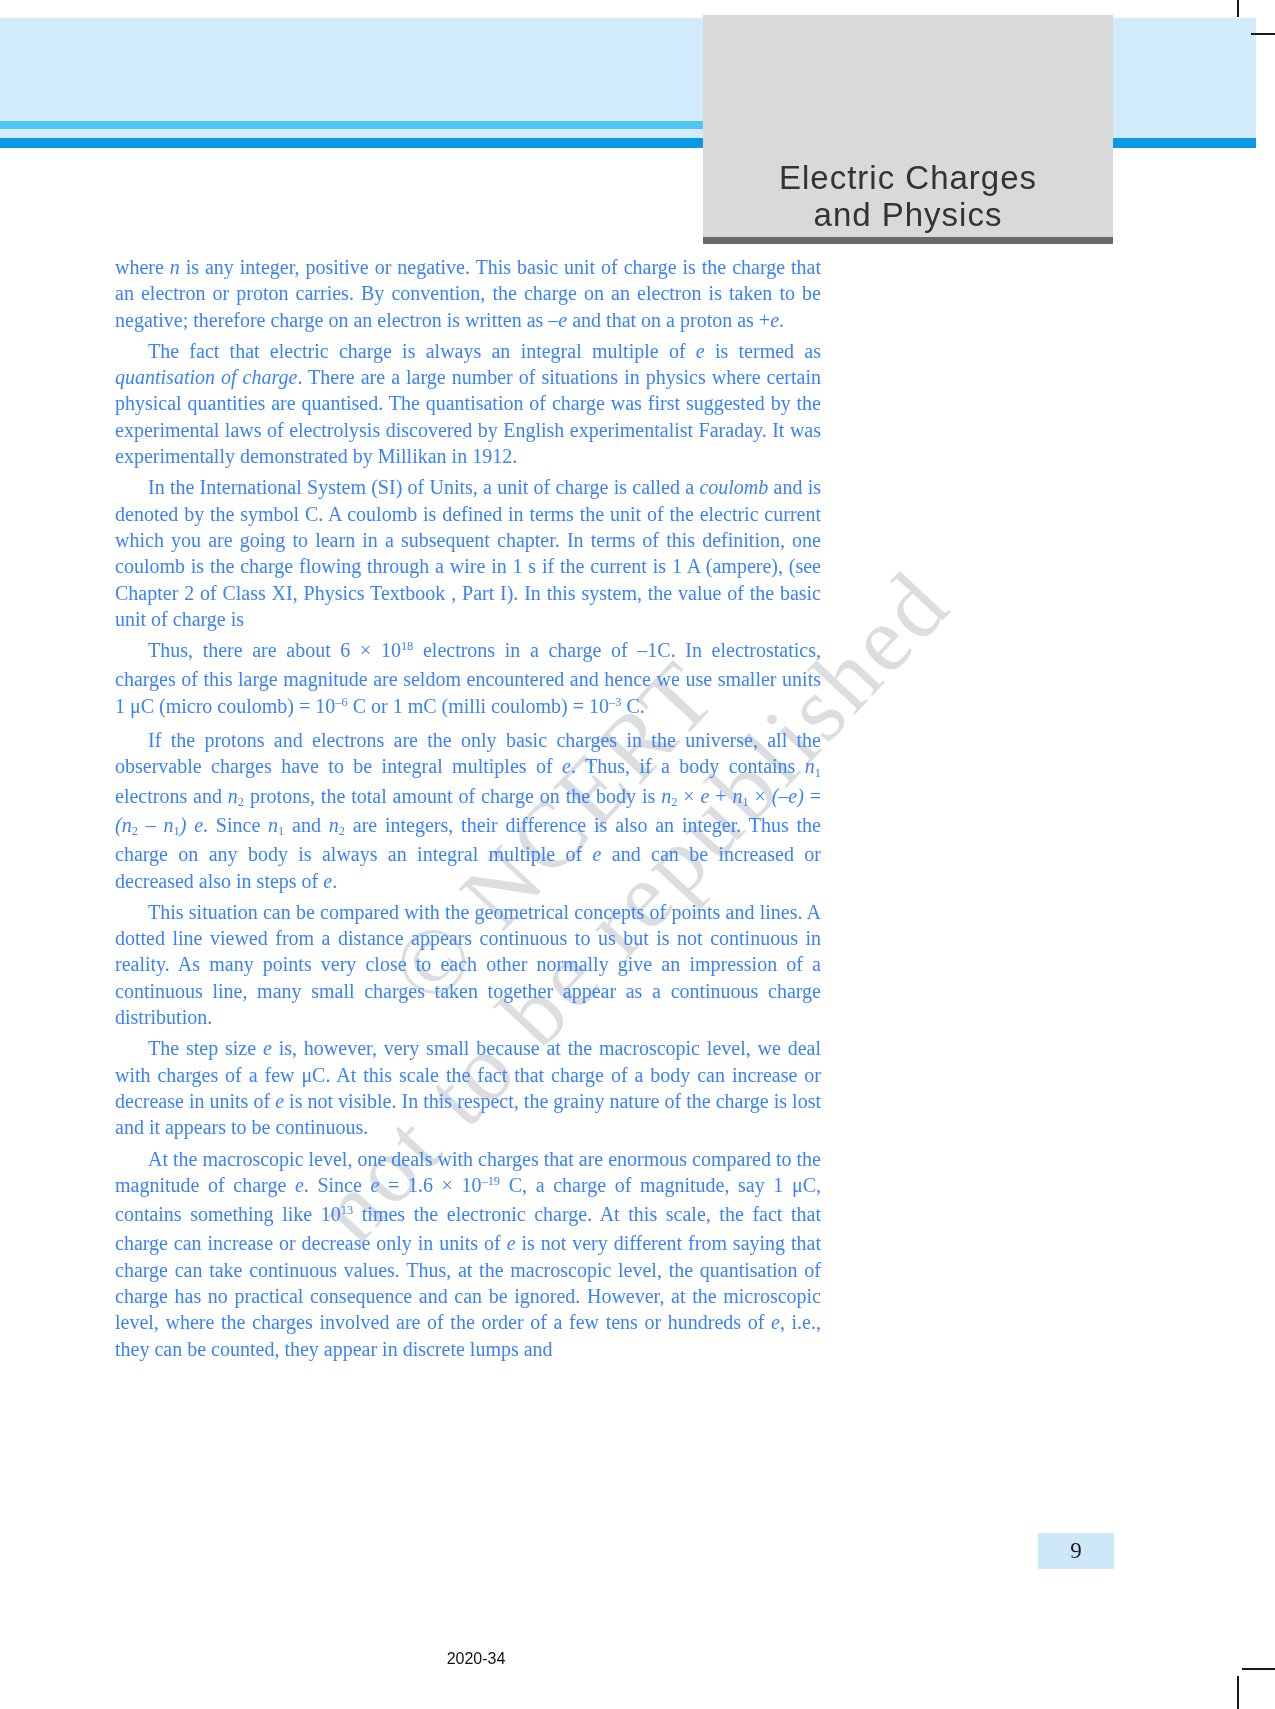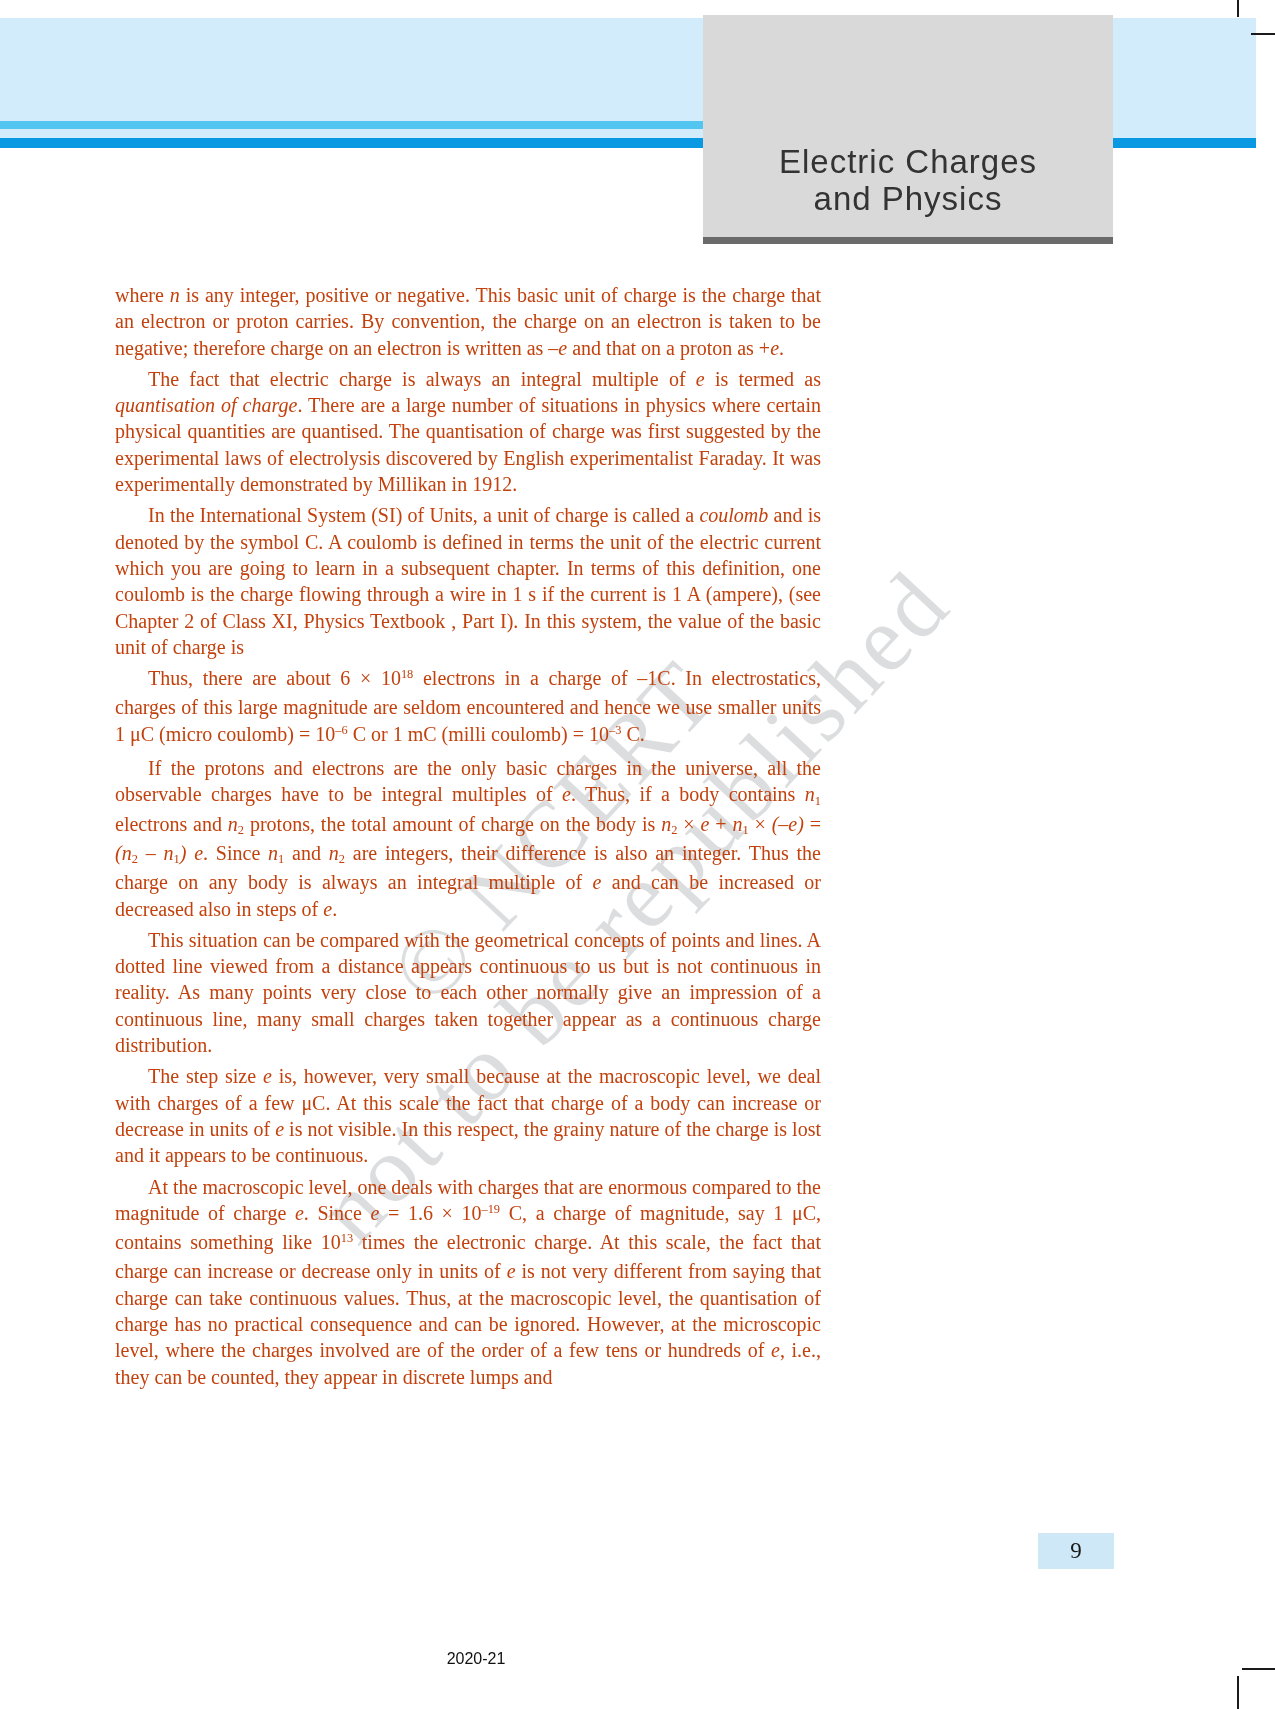--- a/index.html
+++ b/index.html
@@ -22,21 +22,21 @@
   }
   .stripe-dark {
     position: absolute; left: 0; top: 138px; width: 1256px; height: 10px;
     background: #0999e2;
   }
   
   .chapter-box {
     position: absolute; left: 703px; top: 15px; width: 410px; height: 222px;
     background: #d9d9d9;
     display: flex; flex-direction: column; justify-content: flex-end; align-items: center;
-    padding-bottom: 20px; box-sizing: border-box;
+    padding-bottom: 4px; box-sizing: border-box;
   }
   .chapter-box .title-line {
     font-family: "Liberation Sans", sans-serif;
     font-size: 33px; line-height: 37px; letter-spacing: 1px;
     color: #333333; text-align: center; font-weight: 400;
   }
   .chapter-rule {
     position: absolute; left: 703px; top: 237px; width: 410px; height: 7px;
     background: #6a6a6a;
   }
@@ -54,23 +54,22 @@
     font-family: "Liberation Serif", serif;
     font-size: 94px; line-height: 1.16; letter-spacing: 4px;
     text-align: center; white-space: nowrap;
     z-index: 1; pointer-events: none;
   }
   
   .body-col {
     position: absolute; left: 115px; top: 254px; width: 706px;
     z-index: 2;
     font-family: "Liberation Serif", serif;
-    font-size: 20px; line-height: 26.3px; color: #c2410c;
+    font-size: 20px; line-height: 26.3px; color: #3b82f6;
     text-align: justify;
-    margin-top: 28px;
   }
   .body-col p { margin: 0 0 5px 0; text-indent: 33px; }
   .body-col p.no-indent { text-indent: 0; }
   .body-col i { font-style: italic; }
   .body-col sup { font-size: 0.62em; vertical-align: baseline; position: relative; top: -0.55em; }
   .body-col sub { font-size: 0.62em; vertical-align: baseline; position: relative; top: 0.28em; }
   .equation {
     margin: 20px 0 18px 0; padding-left: 35px;
     font-size: 20.5px; text-align: left; text-indent: 0;
   }
@@ -120,15 +119,15 @@
     <p>Thus, there are about 6 × 10<sup>18</sup> electrons in a charge of –1C. In electrostatics, charges of this large magnitude are seldom encountered and hence we use smaller units 1 μC (micro coulomb) = 10<sup>–6</sup> C or 1 mC (milli coulomb) = 10<sup>–3</sup> C.</p>
     <p>If the protons and electrons are the only basic charges in the universe, all the observable charges have to be integral multiples of <i>e</i>. Thus, if a body contains <i>n</i><sub>1</sub> electrons and <i>n</i><sub>2</sub> protons, the total amount of charge on the body is <i>n</i><sub>2</sub> × <i>e</i> + <i>n</i><sub>1</sub> × <i>(–e)</i> = <i>(n</i><sub>2</sub> – <i>n</i><sub>1</sub><i>) e</i>. Since <i>n</i><sub>1</sub> and <i>n</i><sub>2</sub> are integers, their difference is also an integer. Thus the charge on any body is always an integral multiple of <i>e</i> and can be increased or decreased also in steps of <i>e</i>.</p>
     <p>This situation can be compared with the geometrical concepts of points and lines. A dotted line viewed from a distance appears continuous to us but is not continuous in reality. As many points very close to each other normally give an impression of a continuous line, many small charges taken together appear as a continuous charge distribution.</p>
     <p>The step size <i>e</i> is, however, very small because at the macroscopic level, we deal with charges of a few μC. At this scale the fact that charge of a body can increase or decrease in units of <i>e</i> is not visible. In this respect, the grainy nature of the charge is lost and it appears to be continuous.</p>
     <p>At the macroscopic level, one deals with charges that are enormous compared to the magnitude of charge <i>e</i>. Since <i>e</i> = 1.6 × 10<sup>–19</sup> C, a charge of magnitude, say 1 μC, contains something like 10<sup>13</sup> times the electronic charge. At this scale, the fact that charge can increase or decrease only in units of <i>e</i> is not very different from saying that charge can take continuous values. Thus, at the macroscopic level, the quantisation of charge has no practical consequence and can be ignored. However, at the microscopic level, where the charges involved are of the order of a few tens or hundreds of <i>e</i>, i.e., they can be counted, they appear in discrete lumps and</p>
   </div>
 
   <div class="page-badge">
     <span>9</span>
   </div>
-  <div class="edition">2020-21</div>
+  <div class="edition">2020-34</div>
 
 </div>
 
 </body></html>

